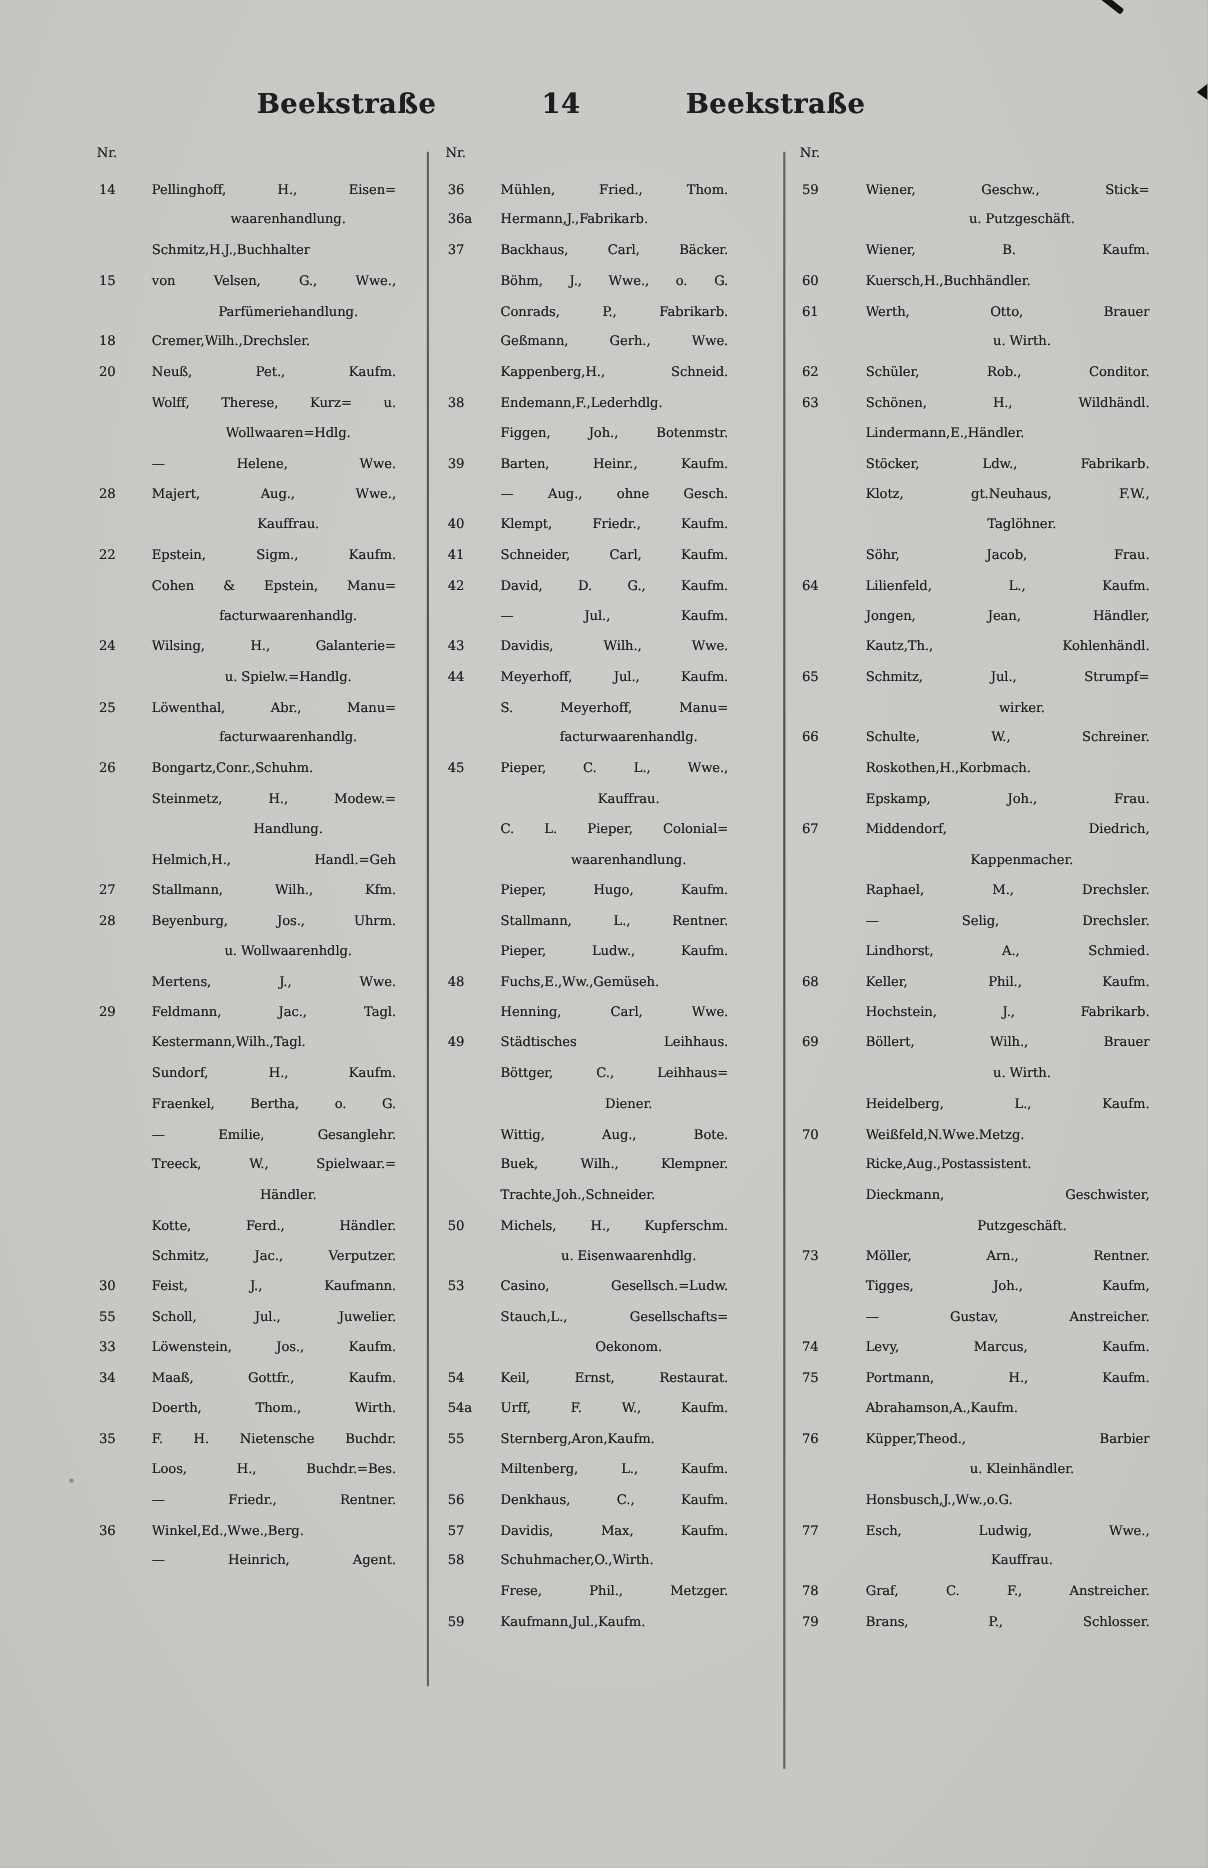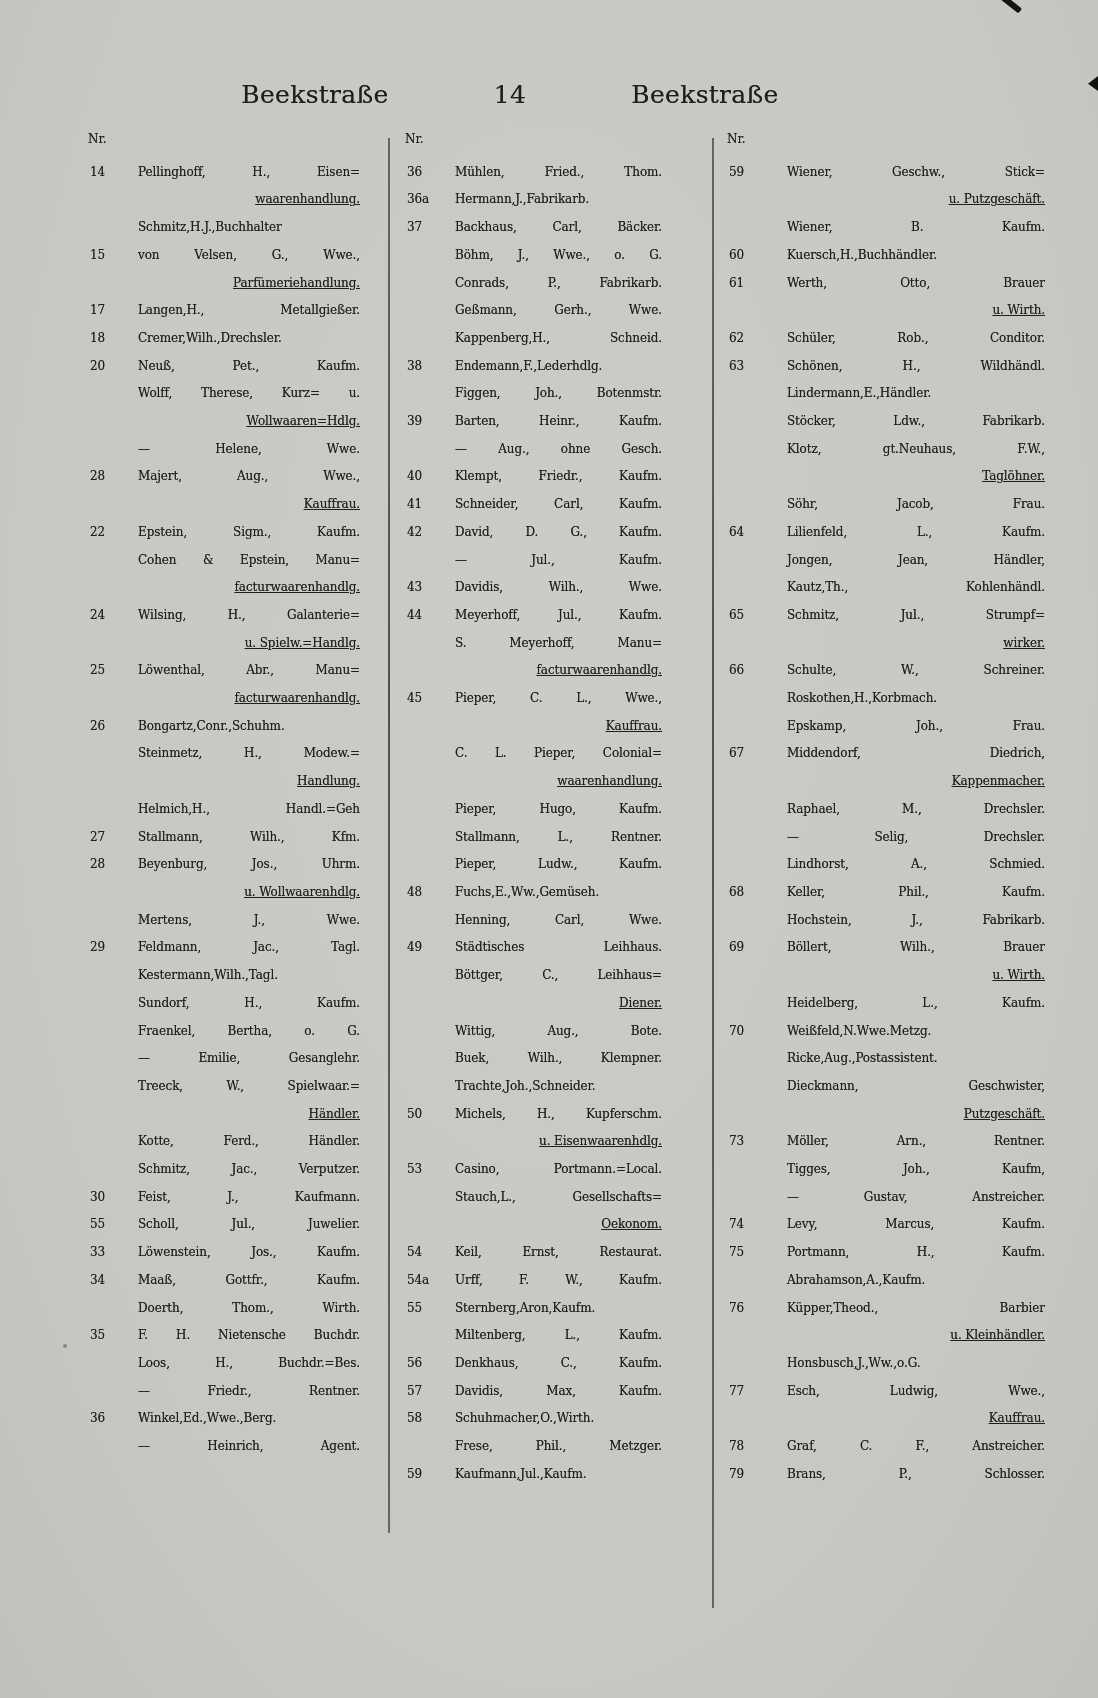--- a/index.html
+++ b/index.html
@@ -9,21 +9,21 @@
     background: #b0afac;
   }
   .page {
     position: relative;
     width: 1098px; height: 1698px;
     background: radial-gradient(ellipse at 50% 38%, #cccbc8 0%, #c8c7c3 70%, #c1c0bc 100%);
     color: #1f1e1c;
     overflow: hidden;
   }
   
-  .header { position: absolute; top: 80px; left: 0; width: 100%; height: 34px; }
+  .header { position: absolute; top: 80px; left: 0; width: 100%; height: 34px; font-weight: bold; }
   .h-item {
     position: absolute; transform: translateX(-50%);
     font-size: 25px; letter-spacing: 0.3px; white-space: nowrap;
     text-shadow: 0 0 0.6px rgba(25,25,25,0.65);
   }
   .h-left  { left: 315px; }
   .h-num   { left: 510px; }
   .h-right { left: 705px; }
   
   .divider {
@@ -39,21 +39,21 @@
   .col-2 { left: 405px; width: 257px; --gutter: 50px; }
   .col-3 { left: 727px; width: 318px; --gutter: 60px; }
   .nr-label { margin-bottom: 5px; text-shadow: 0 0 0.5px rgba(25,25,25,0.6); }
   .record { position: relative; padding-left: var(--gutter); }
   .record .num {
     position: absolute; left: 2px; top: 0;
     text-shadow: 0 0 0.5px rgba(25,25,25,0.6);
   }
   .line { text-shadow: 0 0 0.5px rgba(25,25,25,0.6); hyphens: none; }
   .line.first { text-align: justify; text-align-last: justify; }
-  .line.wrap  { padding-left: 26px; text-align: right; text-decoration: underline; }
+  .line.wrap  { padding-left: 26px; text-align: center; }
   
   .corner-mark {
     position: absolute; left: 997px; top: 0px; width: 26px; height: 6px;
     background: #15140f; transform: rotate(38deg); border-radius: 2px;
   }
   .edge-mark {
     position: absolute; right: 0; top: 76px; width: 10px; height: 15px;
     background: #12110d;
     clip-path: polygon(100% 0, 100% 100%, 0 52%);
   }
@@ -91,24 +91,20 @@
         <div class="record">
           <span class="num"></span>
           <div class="line first">Schmitz,H.J.,Buchhalter</div>
         </div>
         <div class="record">
           <span class="num">15</span>
           <div class="line first">von Velsen, G., Wwe.,</div>
           <div class="line wrap">Parfümeriehandlung.</div>
         </div>
         <div class="record">
-          <span class="num">17</span>
-          <div class="line first">Langen,H., Metallgießer.</div>
-        </div>
-        <div class="record">
           <span class="num">18</span>
           <div class="line first">Cremer,Wilh.,Drechsler.</div>
         </div>
         <div class="record">
           <span class="num">20</span>
           <div class="line first">Neuß, Pet., Kaufm.</div>
         </div>
         <div class="record">
           <span class="num"></span>
           <div class="line first">Wolff, Therese, Kurz= u.</div>
@@ -371,21 +367,21 @@
           <span class="num"></span>
           <div class="line first">Trachte,Joh.,Schneider.</div>
         </div>
         <div class="record">
           <span class="num">50</span>
           <div class="line first">Michels, H., Kupferschm.</div>
           <div class="line wrap">u. Eisenwaarenhdlg.</div>
         </div>
         <div class="record">
           <span class="num">53</span>
-          <div class="line first">Casino, Portmann.=Local.</div>
+          <div class="line first">Casino, Gesellsch.=Ludw.</div>
         </div>
         <div class="record">
           <span class="num"></span>
           <div class="line first">Stauch,L., Gesellschafts=</div>
           <div class="line wrap">Oekonom.</div>
         </div>
         <div class="record">
           <span class="num">54</span>
           <div class="line first">Keil, Ernst, Restaurat.</div>
         </div>

